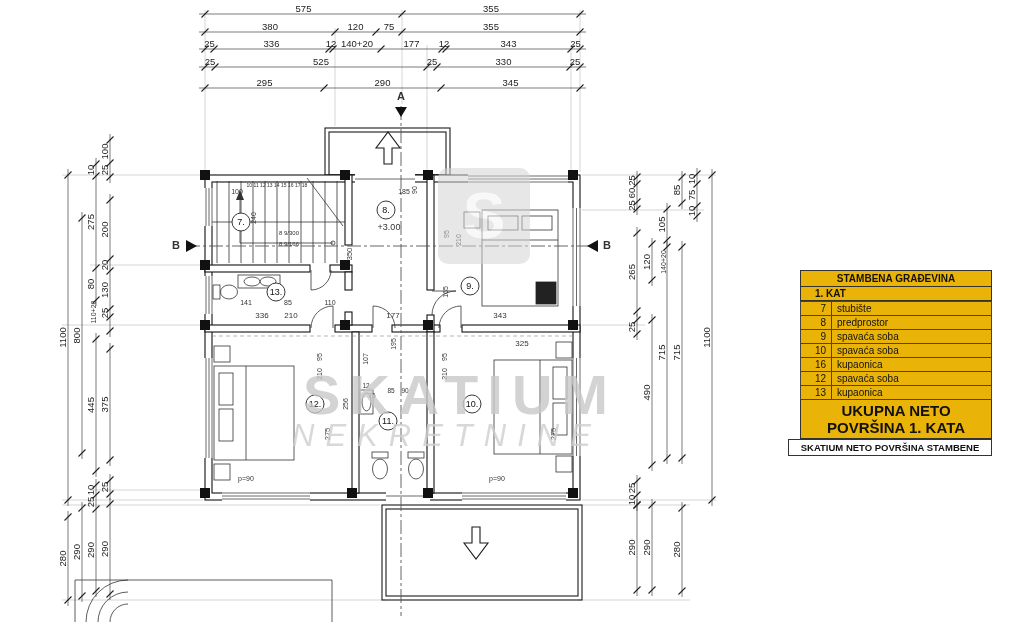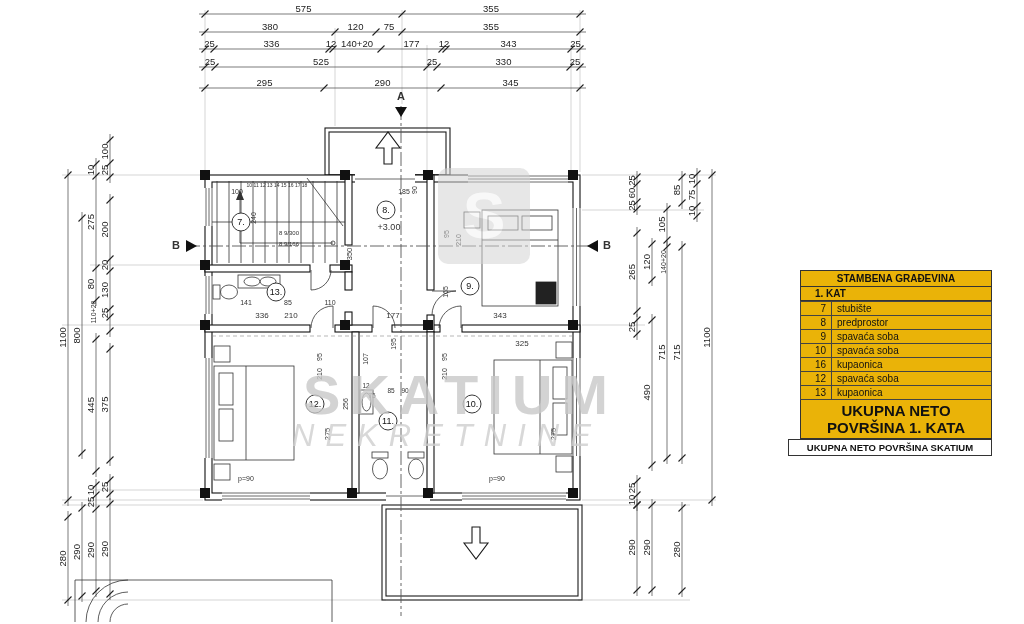--- a/index.html
+++ b/index.html
@@ -538,16 +538,16 @@
             <td class="num">12</td>
             <td>spavaća soba</td>
           </tr>
       <tr>
             <td class="num">13</td>
             <td>kupaonica</td>
           </tr>
     </tbody>
       </table>
     <div class="lg-foot">UKUPNA NETO POVRŠINA 1. KATA</div>
-    <div class="lg-foot2">UKUPNA NETO POVRŠINA SKATIUM</div>
+    <div class="lg-foot2">SKATIUM NETO POVRŠINA STAMBENE</div>
   </div>
 
 </div>
 
 </body></html>

